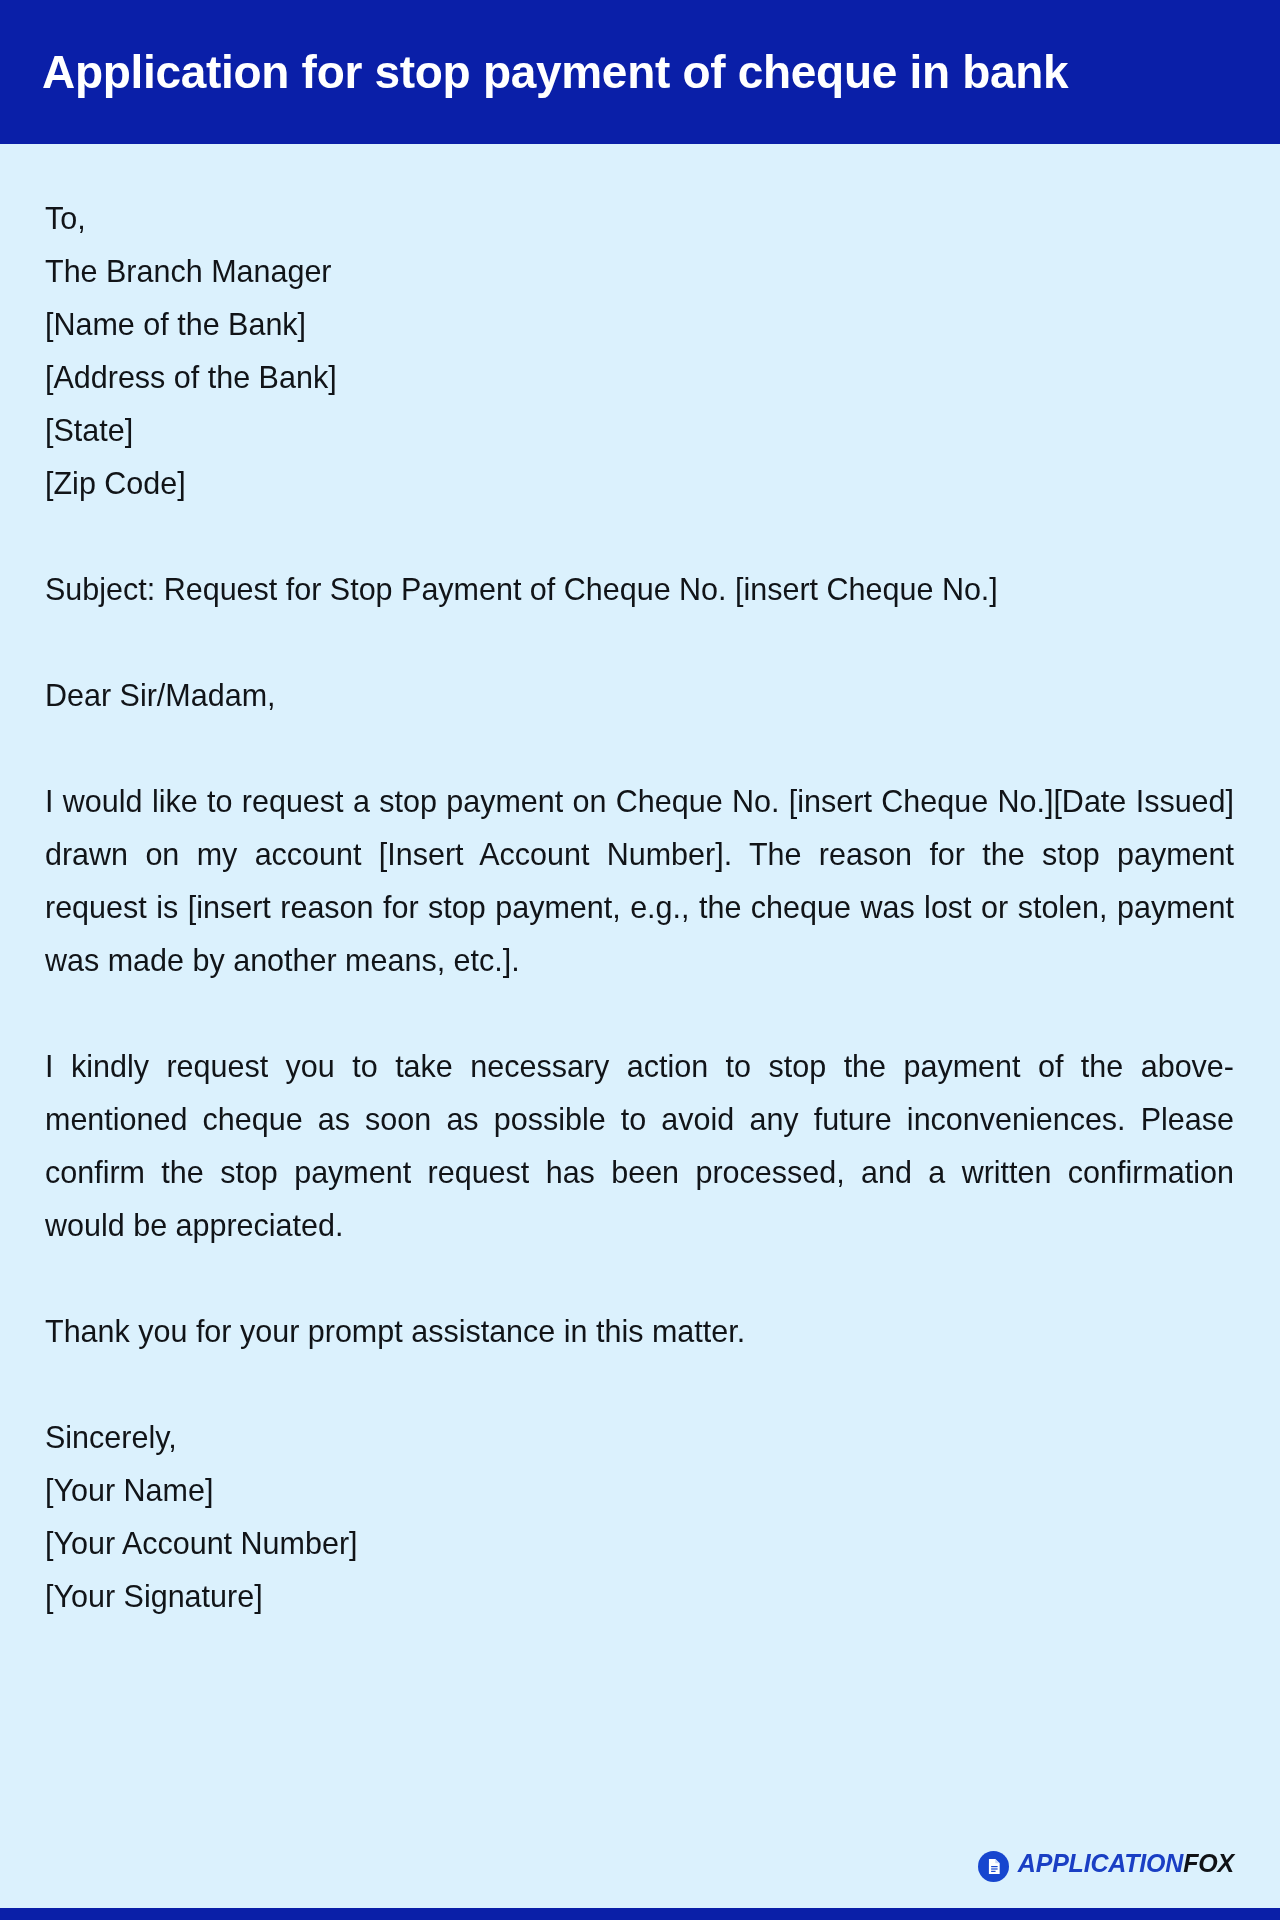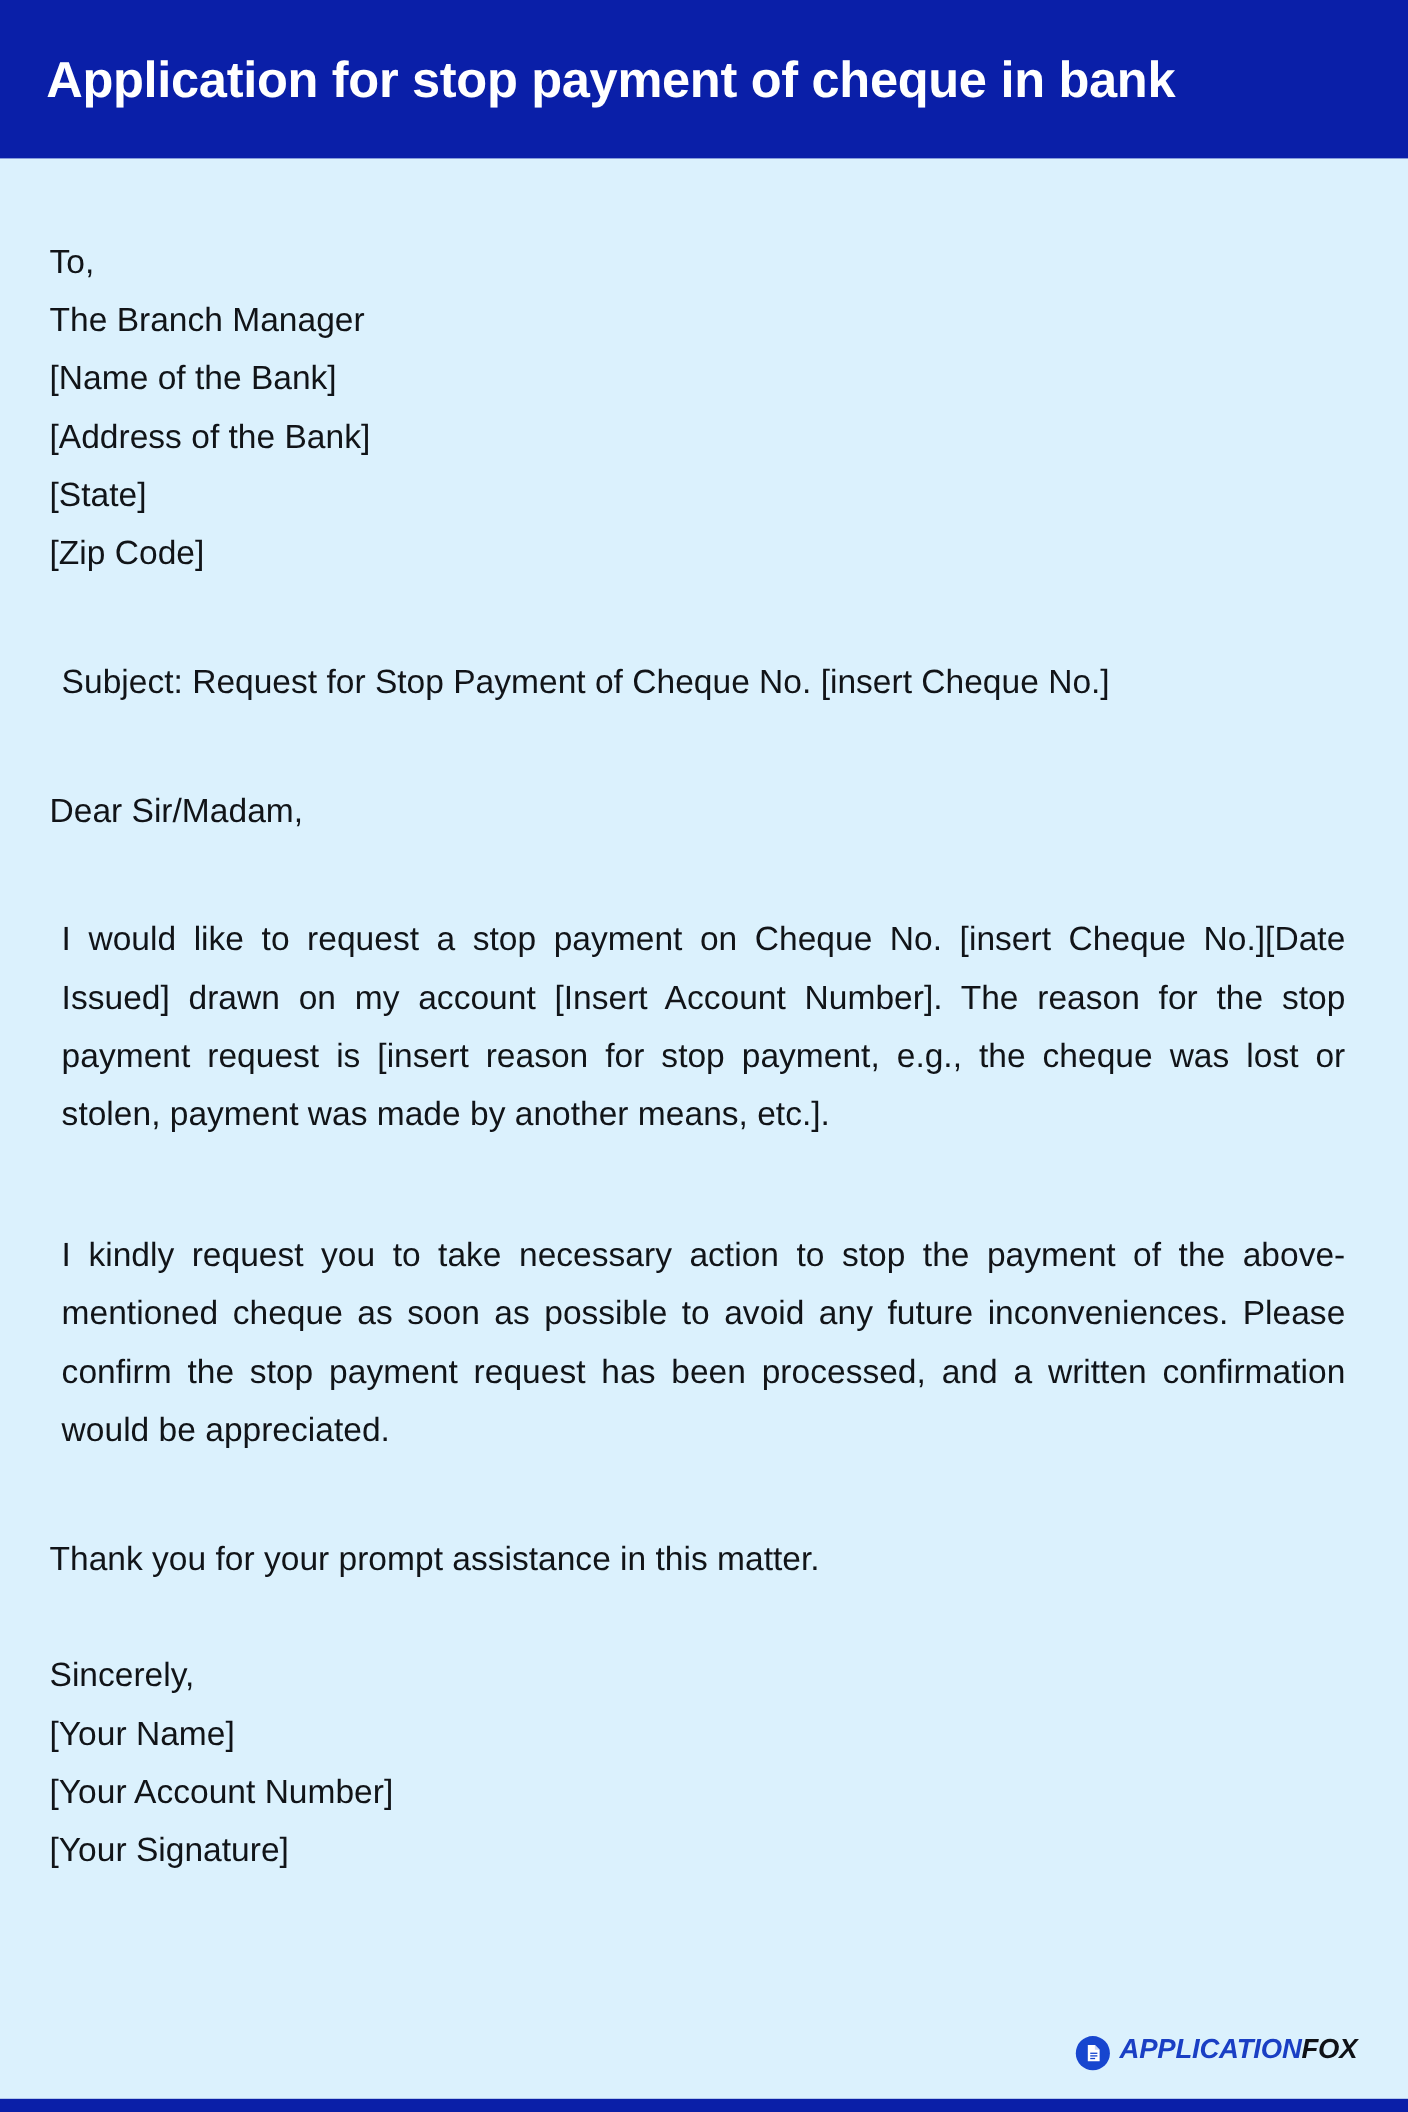--- a/index.html
+++ b/index.html
@@ -41,35 +41,35 @@
     letter-spacing: -0.3px;
     padding-left: 42px;
     padding-right: 30px;
     line-height: 1.05;
     white-space: nowrap;
   }
 
   
   .letter-body {
     flex: 1 1 auto;
-    padding: 68px 46px 0 45px;
+    padding: 48px 46px 0 45px;
     box-sizing: border-box;
     color: #111418;
     font-size: 30.5px;
     line-height: 53px;
     position: relative;
   }
 
   .addr-block { margin: 0 0 0 0; }
   .addr-line  { white-space: pre; }
 
   .spacer-line { height: 53px; }
 
   .para {
-    margin: 11px;
+    margin: 0;
     text-align: justify;
     text-justify: inter-word;
   }
   .para-left {
     margin: 0;
     text-align: left;
   }
 
   .sign-block { margin: 0; }
   .sign-line  { white-space: pre; }

